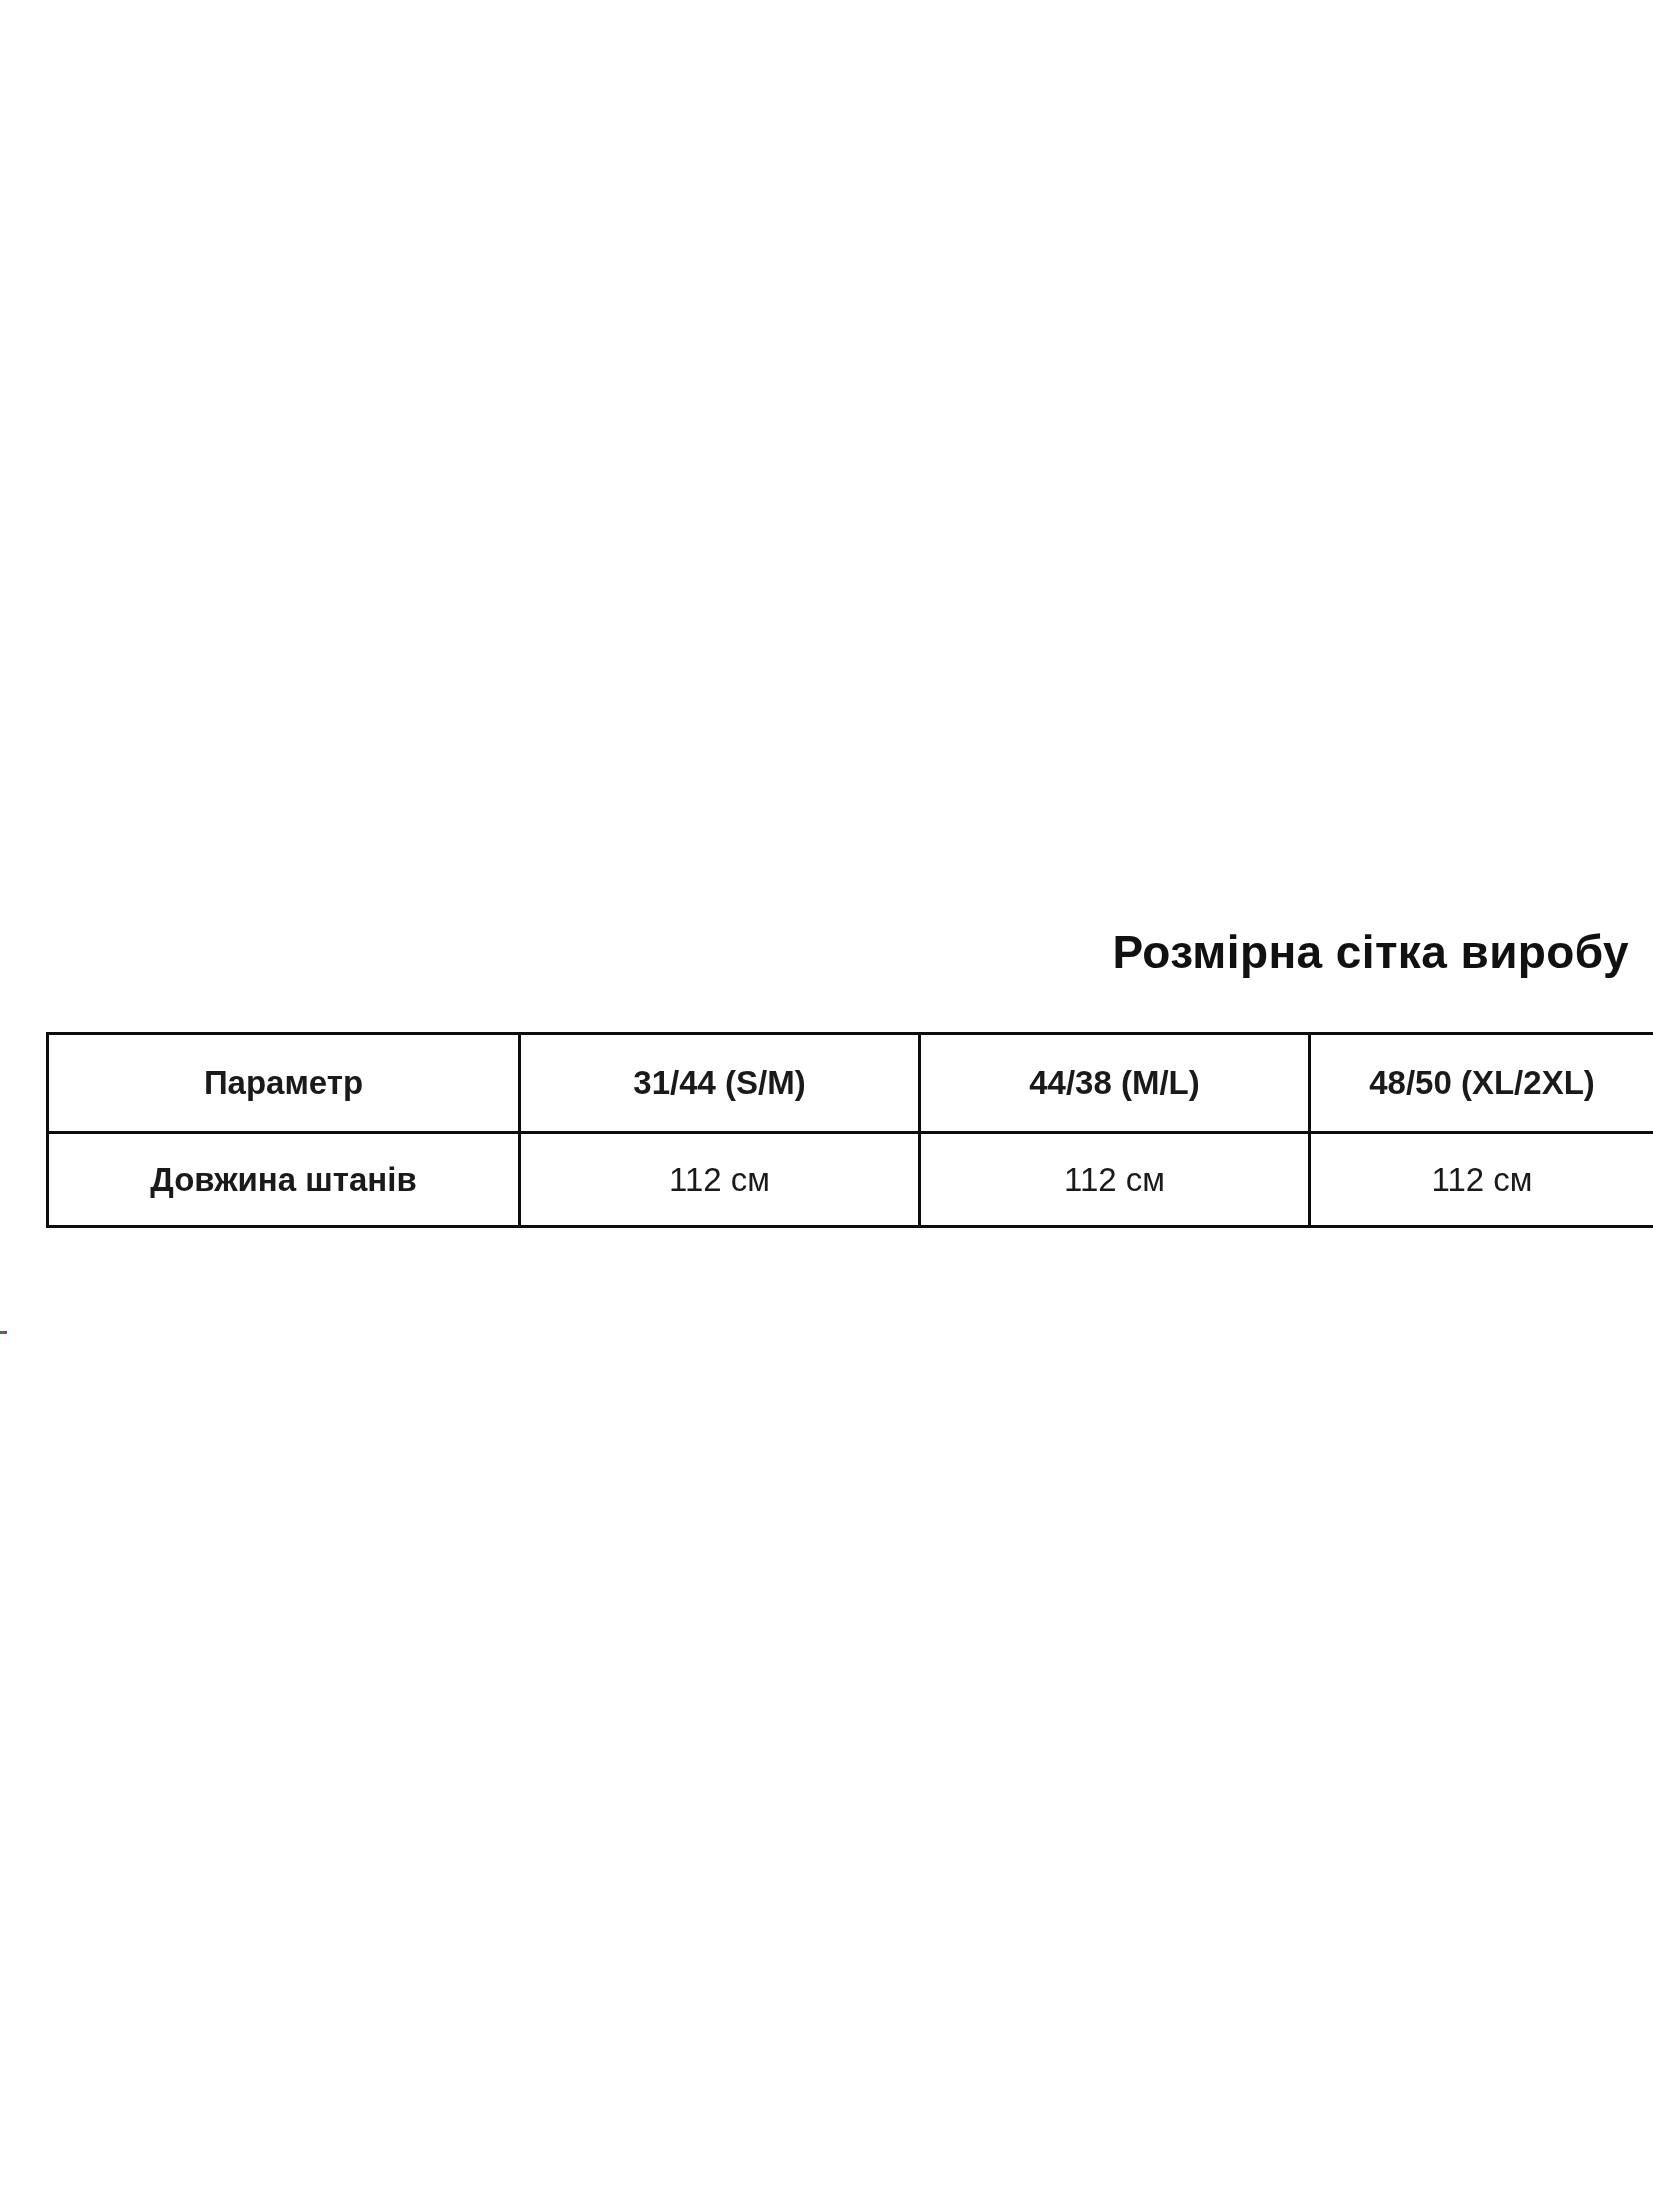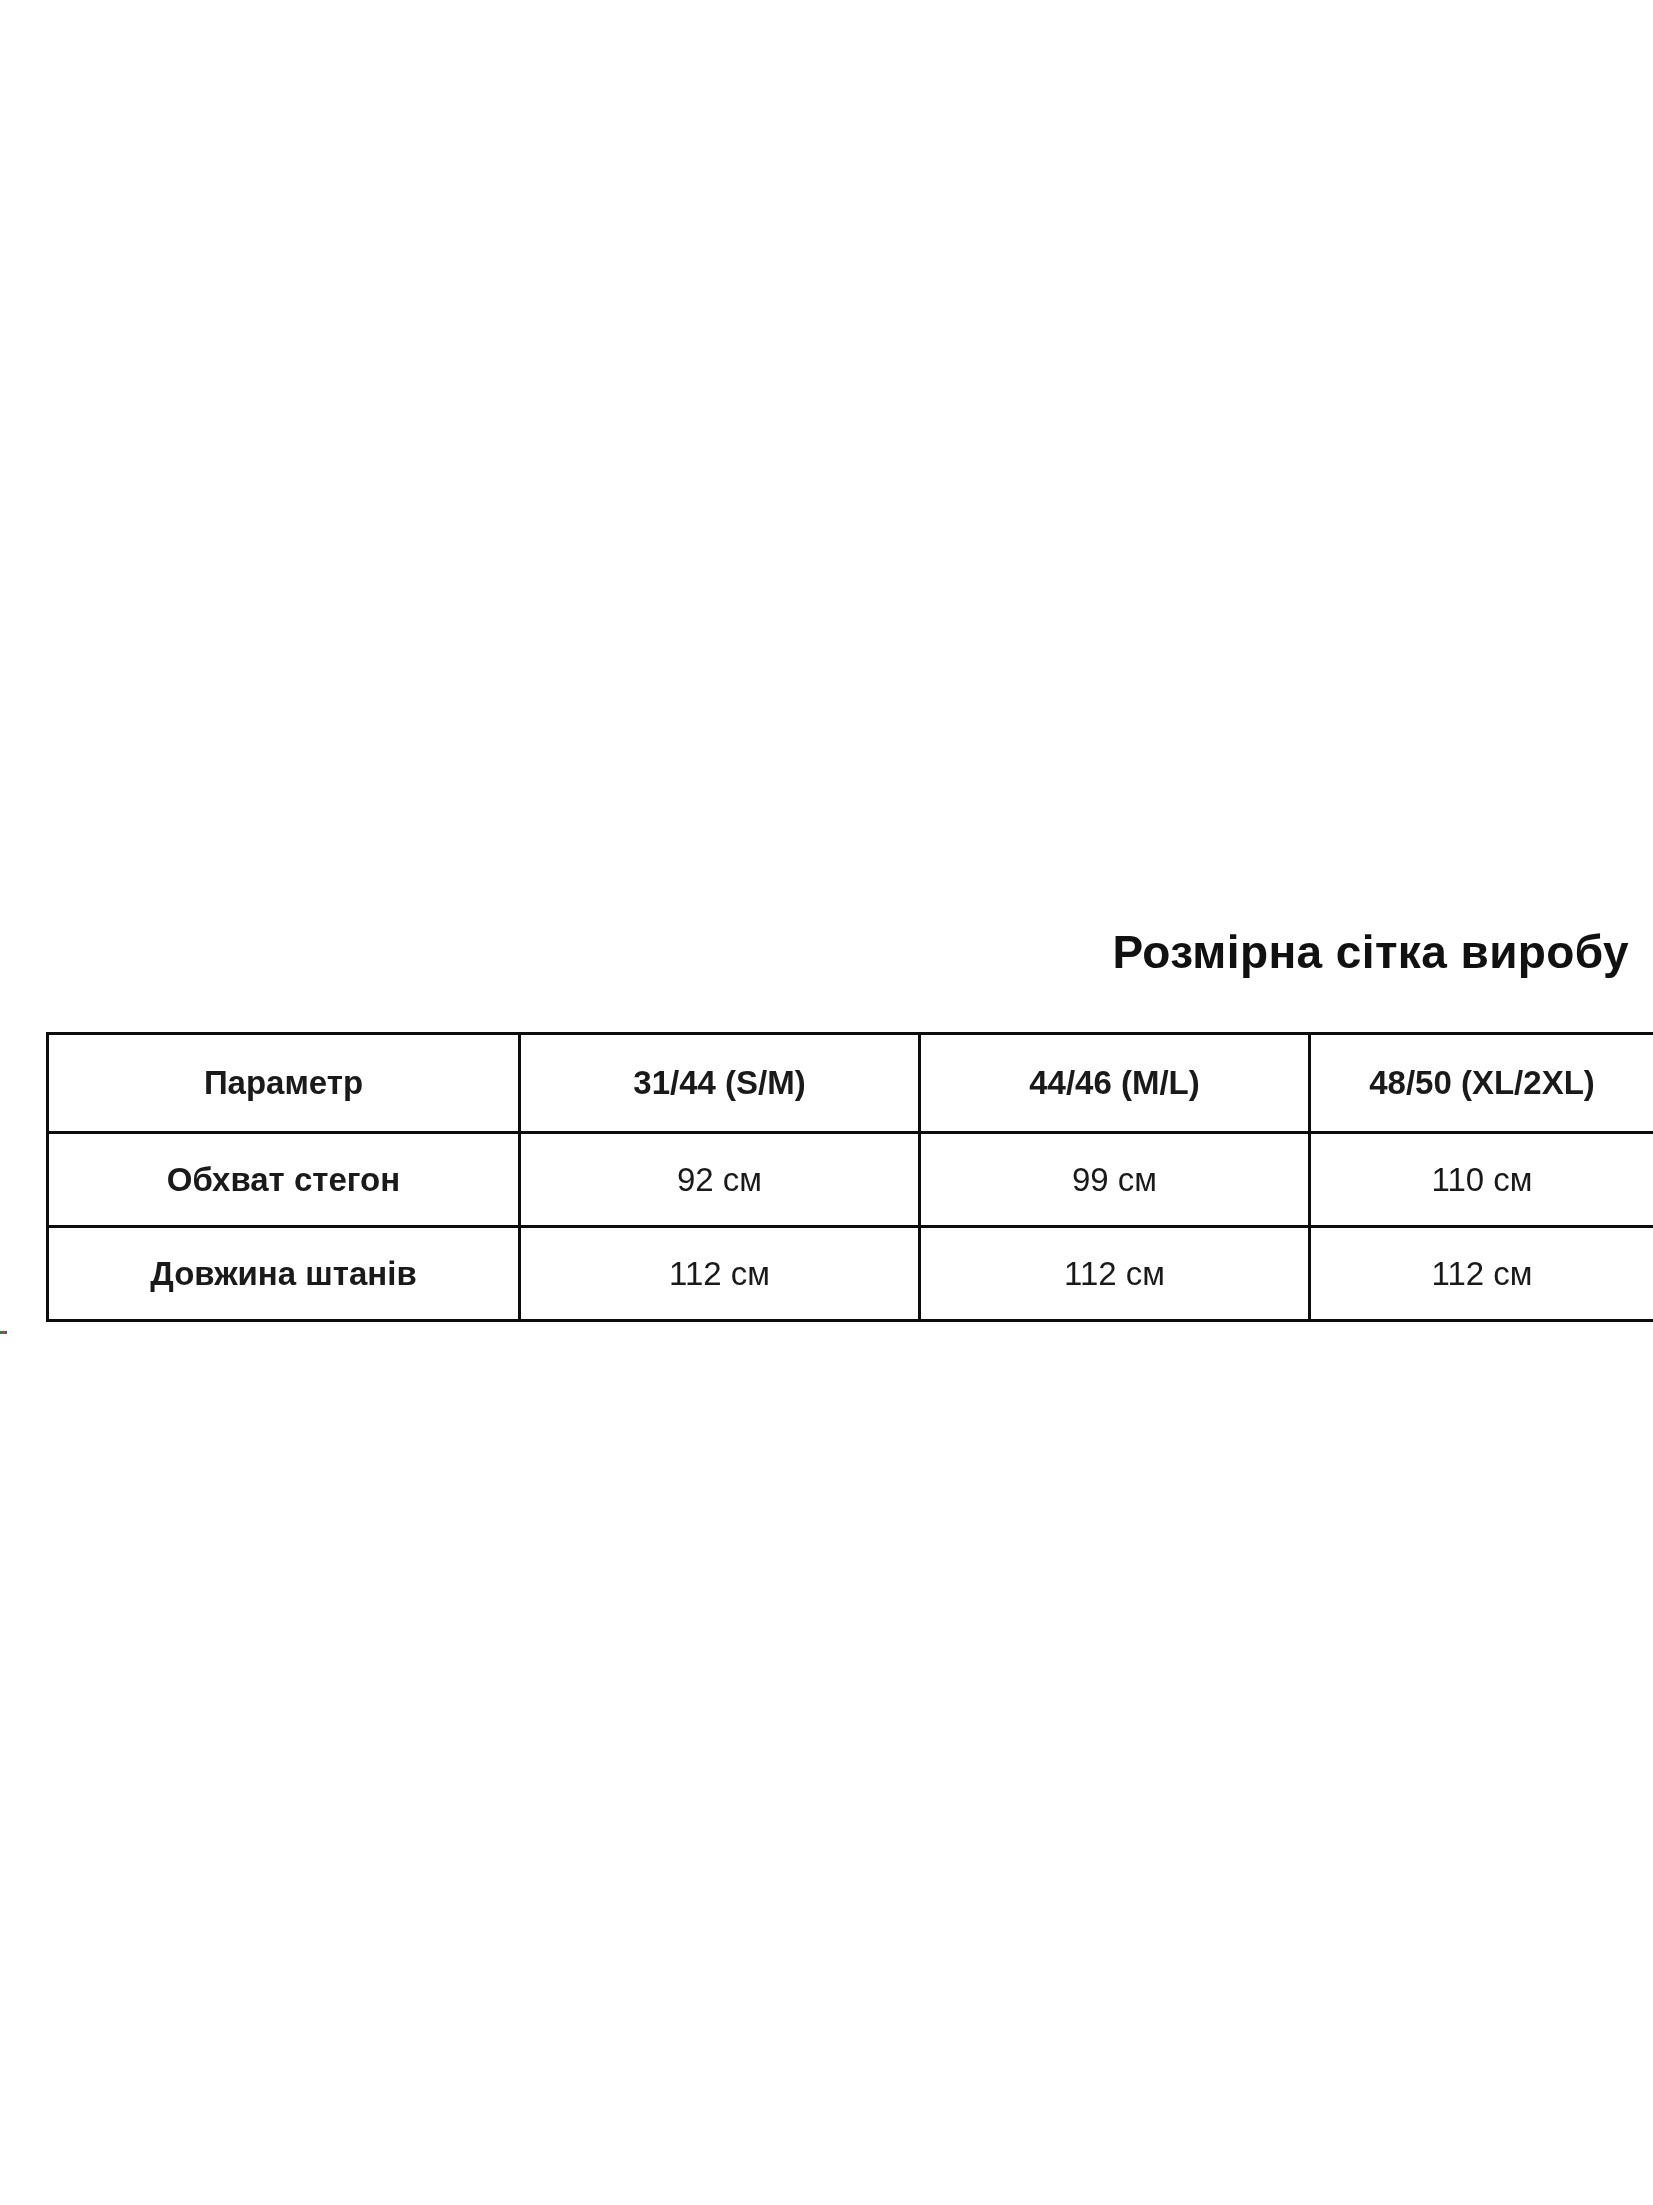--- a/index.html
+++ b/index.html
@@ -82,28 +82,22 @@
     <colgroup>
       <col class="c0">
         <col class="c1">
         <col class="c2">
         <col class="c3">
     </colgroup>
     <tbody>
       <tr class="header-row">
         <th>Параметр</th>
         <th>31/44 (S/M)</th>
-        <th>44/46 (M/L)</th>
+        <th>44/38 (M/L)</th>
         <th>48/50 (XL/2XL)</th>
-      </tr>
-      <tr class="data-row">
-        <td class="row-label">Обхват стегон</td>
-        <td class="cell-value">92 см</td>
-        <td class="cell-value">99 см</td>
-        <td class="cell-value">110 см</td>
       </tr>
       <tr class="data-row">
         <td class="row-label">Довжина штанів</td>
         <td class="cell-value">112 см</td>
         <td class="cell-value">112 см</td>
         <td class="cell-value">112 см</td>
       </tr>
     </tbody>
   </table>
 

